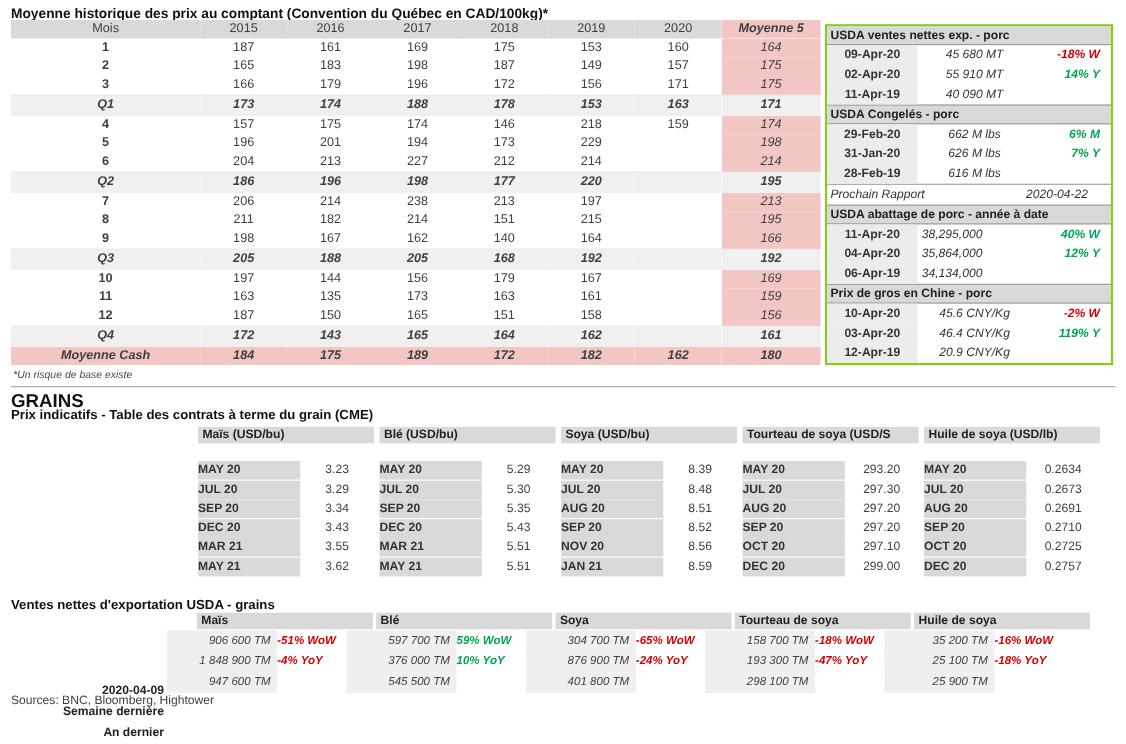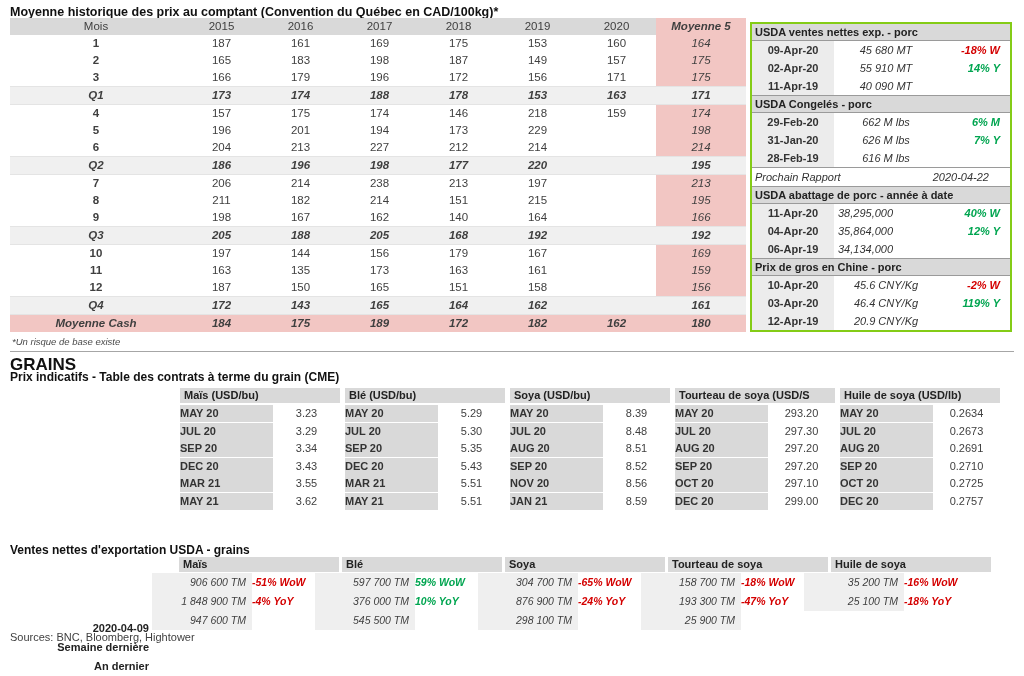--- a/index.html
+++ b/index.html
@@ -42,21 +42,21 @@
   .usda-date{width:82px;background:var(--panel-date);font-weight:700;text-align:center;color:#333;}
   .usda-value{width:104px;font-style:italic;text-align:center;color:#333;white-space:nowrap;}
   .usda-section:nth-child(3) .usda-value{text-align:left;padding-left:4px;width:100px;}
   .usda-change{flex:1;font-weight:700;font-style:italic;text-align:right;padding-right:10px;}
   .usda-subrow{display:flex;height:18px;line-height:18px;font-style:italic;color:#333;border-top:1px solid #9a9a9a;}
   .usda-subrow .usda-sub-label{flex:1;padding-left:3px;}
   .usda-subrow .usda-sub-value{padding-right:21px;text-align:right;}
 
   .futures-wrap{left:180px;top:388px;display:flex;gap:5px;}
   .fut-table{width:160px;font-size:11px;}
-  .fut-header{background:var(--header-gray);height:15px;line-height:15px;font-weight:700;padding-left:4px;color:#222;margin-bottom:2px;white-space:nowrap;overflow:hidden;}
+  .fut-header{background:var(--header-gray);height:15px;line-height:15px;font-weight:700;padding-left:4px;color:#222;margin-bottom:16px;white-space:nowrap;overflow:hidden;}
   .fut-row{display:flex;height:17px;line-height:17px;margin-bottom:0.5px;}
   .fut-month{width:93px;background:var(--header-gray);font-weight:700;text-align:left;color:#333;}
   .fut-value{flex:1;text-align:center;color:var(--text);}
 
   .exports-title{left:10px;top:543px;font-size:12px;font-weight:700;color:#111;}
   .exports-table{left:10px;top:557px;font-size:11px;}
   .exp-header{display:flex;height:15px;line-height:15px;gap:3px;margin-bottom:1px;}
   .exp-spacer{width:166px;}
   .exp-com-header{width:160px;background:var(--header-gray);font-weight:700;padding-left:4px;box-sizing:border-box;color:#222;}
   .exp-row{display:flex;height:19px;line-height:19px;gap:3px;}
@@ -557,20 +557,24 @@
         <span class="exp-label">An dernier</span>
         <span class="exp-section">
           <span class="exp-value">947 600 TM</span>
           <span class="exp-change"></span>
         </span>
         <span class="exp-section">
           <span class="exp-value">545 500 TM</span>
           <span class="exp-change"></span>
         </span>
         <span class="exp-section">
+          <span class="exp-value">401 800 TM</span>
+          <span class="exp-change"></span>
+        </span>
+        <span class="exp-section">
           <span class="exp-value">298 100 TM</span>
           <span class="exp-change"></span>
         </span>
         <span class="exp-section">
           <span class="exp-value">25 900 TM</span>
           <span class="exp-change"></span>
         </span>
       </div>
     </div>
 

